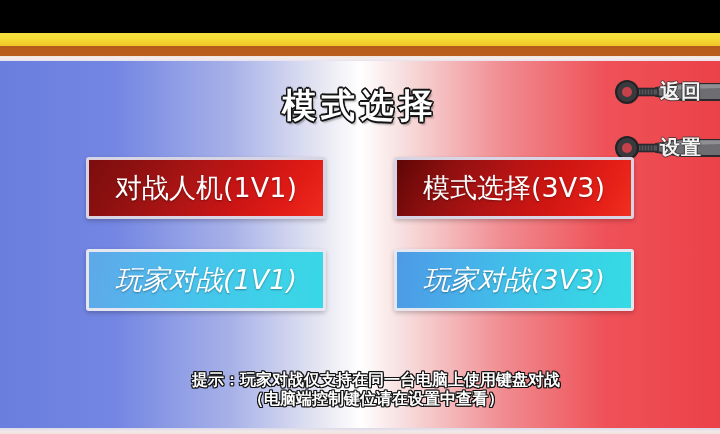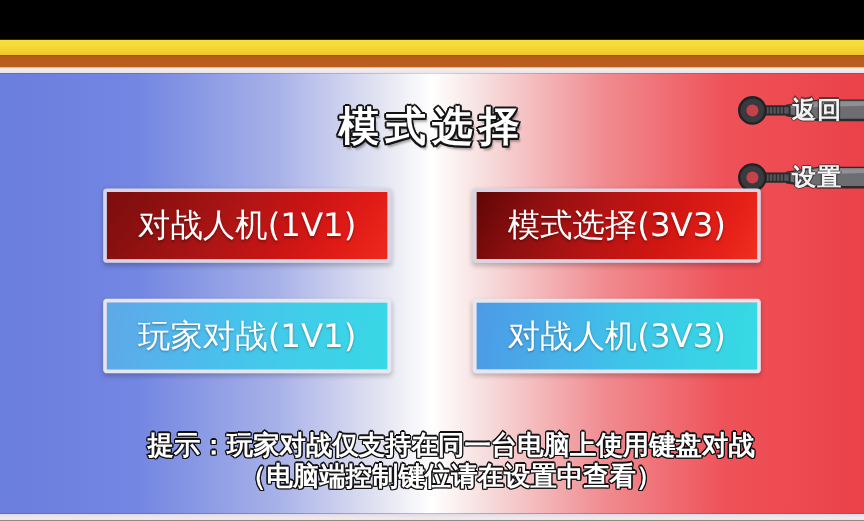--- a/index.html
+++ b/index.html
@@ -116,21 +116,21 @@
   #grid{
     position:absolute;
     left:0; right:0; top:96px;
     padding:0 0;
   }
   .row{
     display:flex;
     justify-content:center;
     gap:68px;
   }
-  .row + .row{ margin-top:30px; }
+  .row + .row{ margin-top:30px;font-style:italic; }
 
   .modebtn{
     position:relative;
     width:240px; height:62px;
     display:flex; align-items:center; justify-content:center;
     border:3px solid;
     border-radius:3px;
     cursor:pointer;
     box-shadow:0 2px 4px rgba(0,0,0,.22);
   }
@@ -183,25 +183,25 @@
         #35dbe4 100%);
   }
 
   
   #hint{
     position:absolute;
     left:0; right:0; bottom:18px;
     text-align:center;
   }
   #hint div{
-    font-size:22px;
+    font-size:16px;
     font-weight:700;
     letter-spacing:0px;
     color:#ffffff;
-    font-family:Liberation Sans, sans-serif;
+    font-family:Liberation Mono, monospace;
     line-height:1.18;
     white-space:nowrap;
     -webkit-text-stroke:1.1px #121212;
     paint-order:stroke fill;
     text-shadow:
       1.1px 0 0 #121212, -1.1px 0 0 #121212,
       0 1.1px 0 #121212, 0 -1.1px 0 #121212,
       .9px .9px 0 #121212, -.9px .9px 0 #121212,
       .9px -.9px 0 #121212, -.9px -.9px 0 #121212;
     padding-left: 32px;
@@ -265,21 +265,21 @@
         <div class="modebtn red alt">
           <span>模式选择(3V3)</span>
         </div>
       </div>
 
       <div class="row">
         <div class="modebtn cyan">
           <span>玩家对战(1V1)</span>
         </div>
         <div class="modebtn cyan alt">
-          <span>对战人机(3V3)</span>
+          <span>玩家对战(3V3)</span>
         </div>
       </div>
 
     </div>
 
     <div id="hint">
       <div>提示：玩家对战仅支持在同一台电脑上使用键盘对战</div>
       <div>（电脑端控制键位请在设置中查看）</div>
     </div>
 

